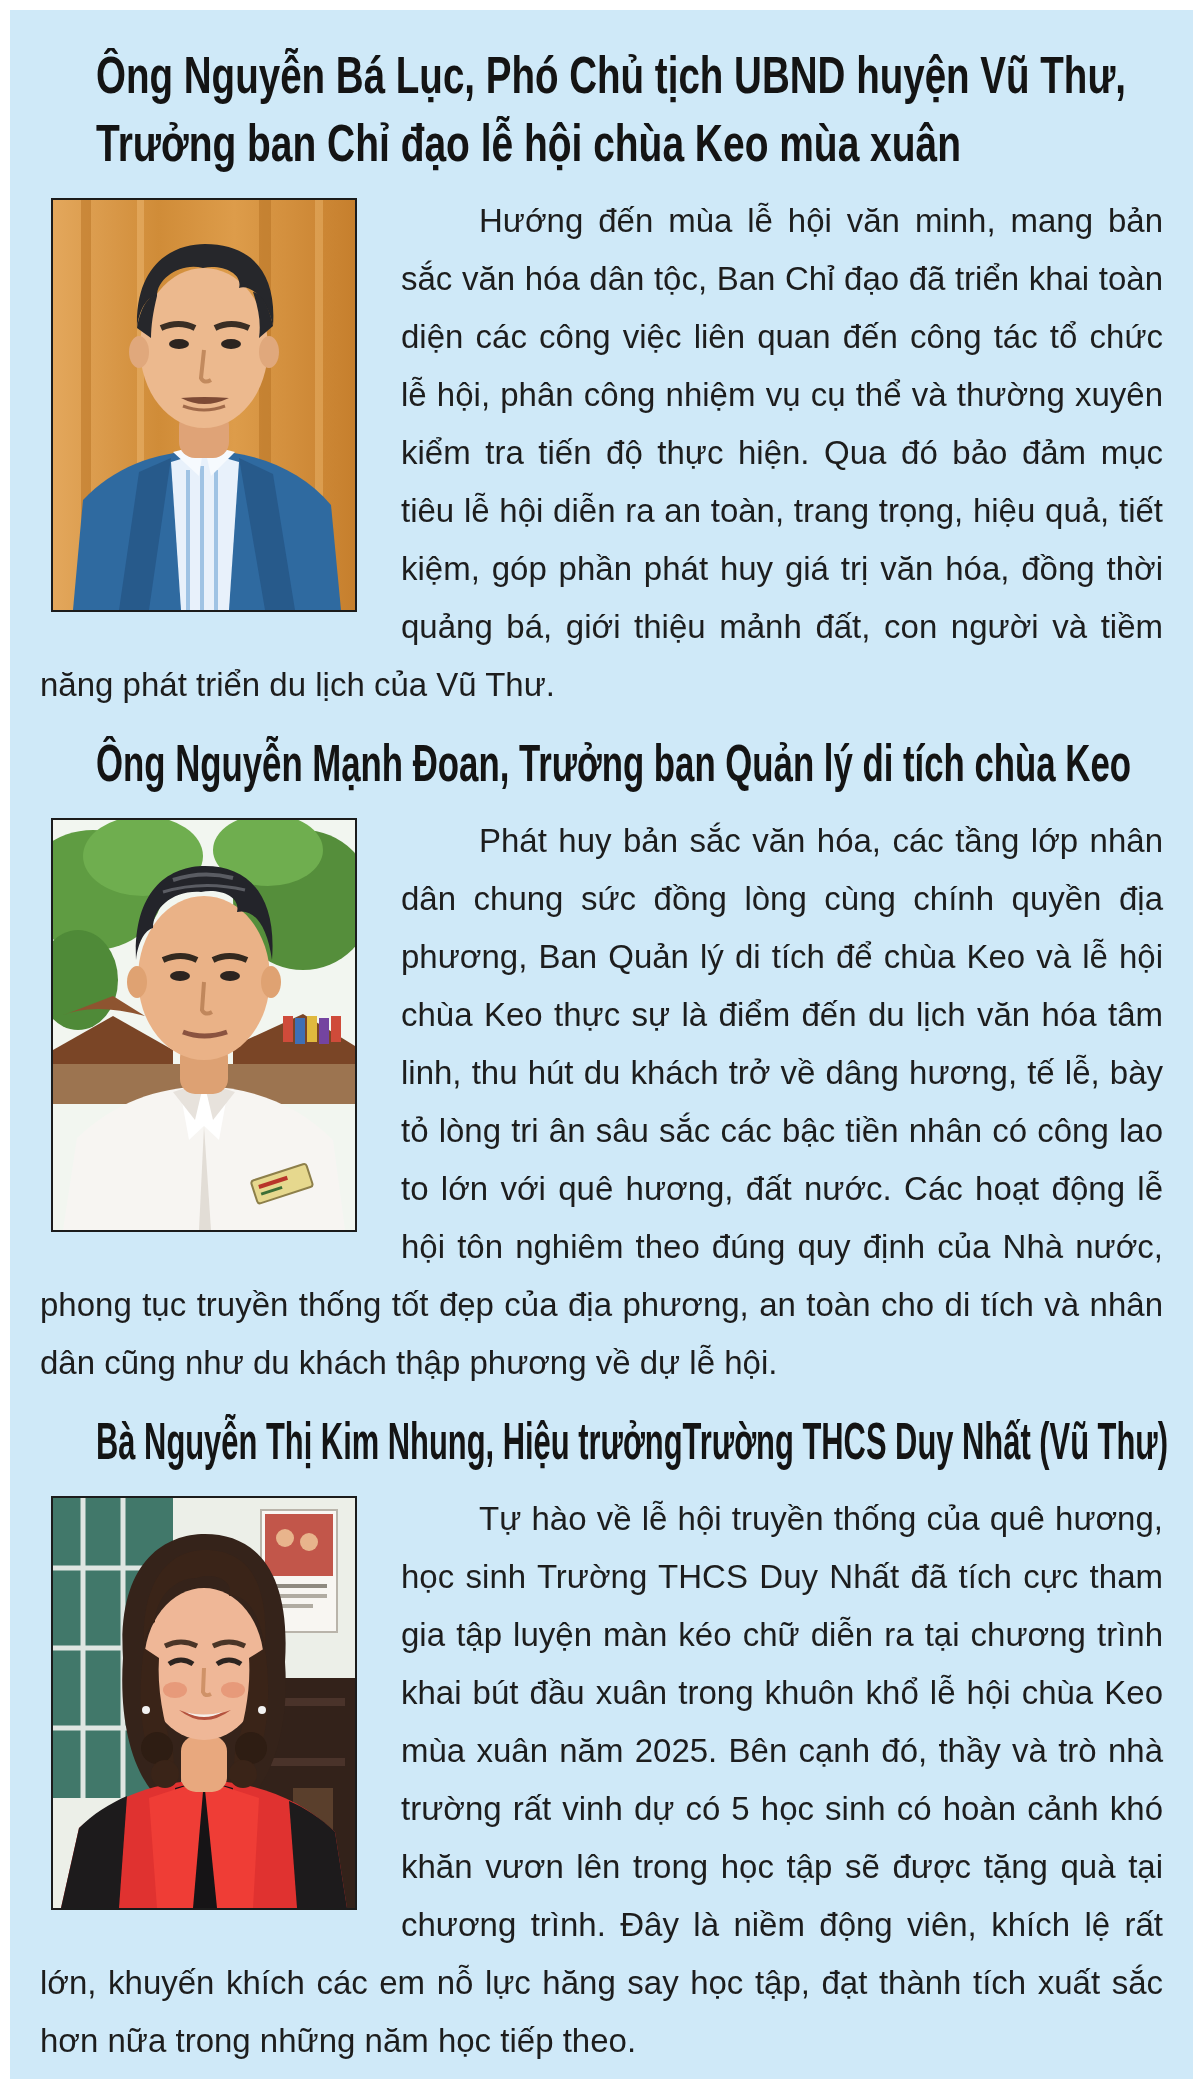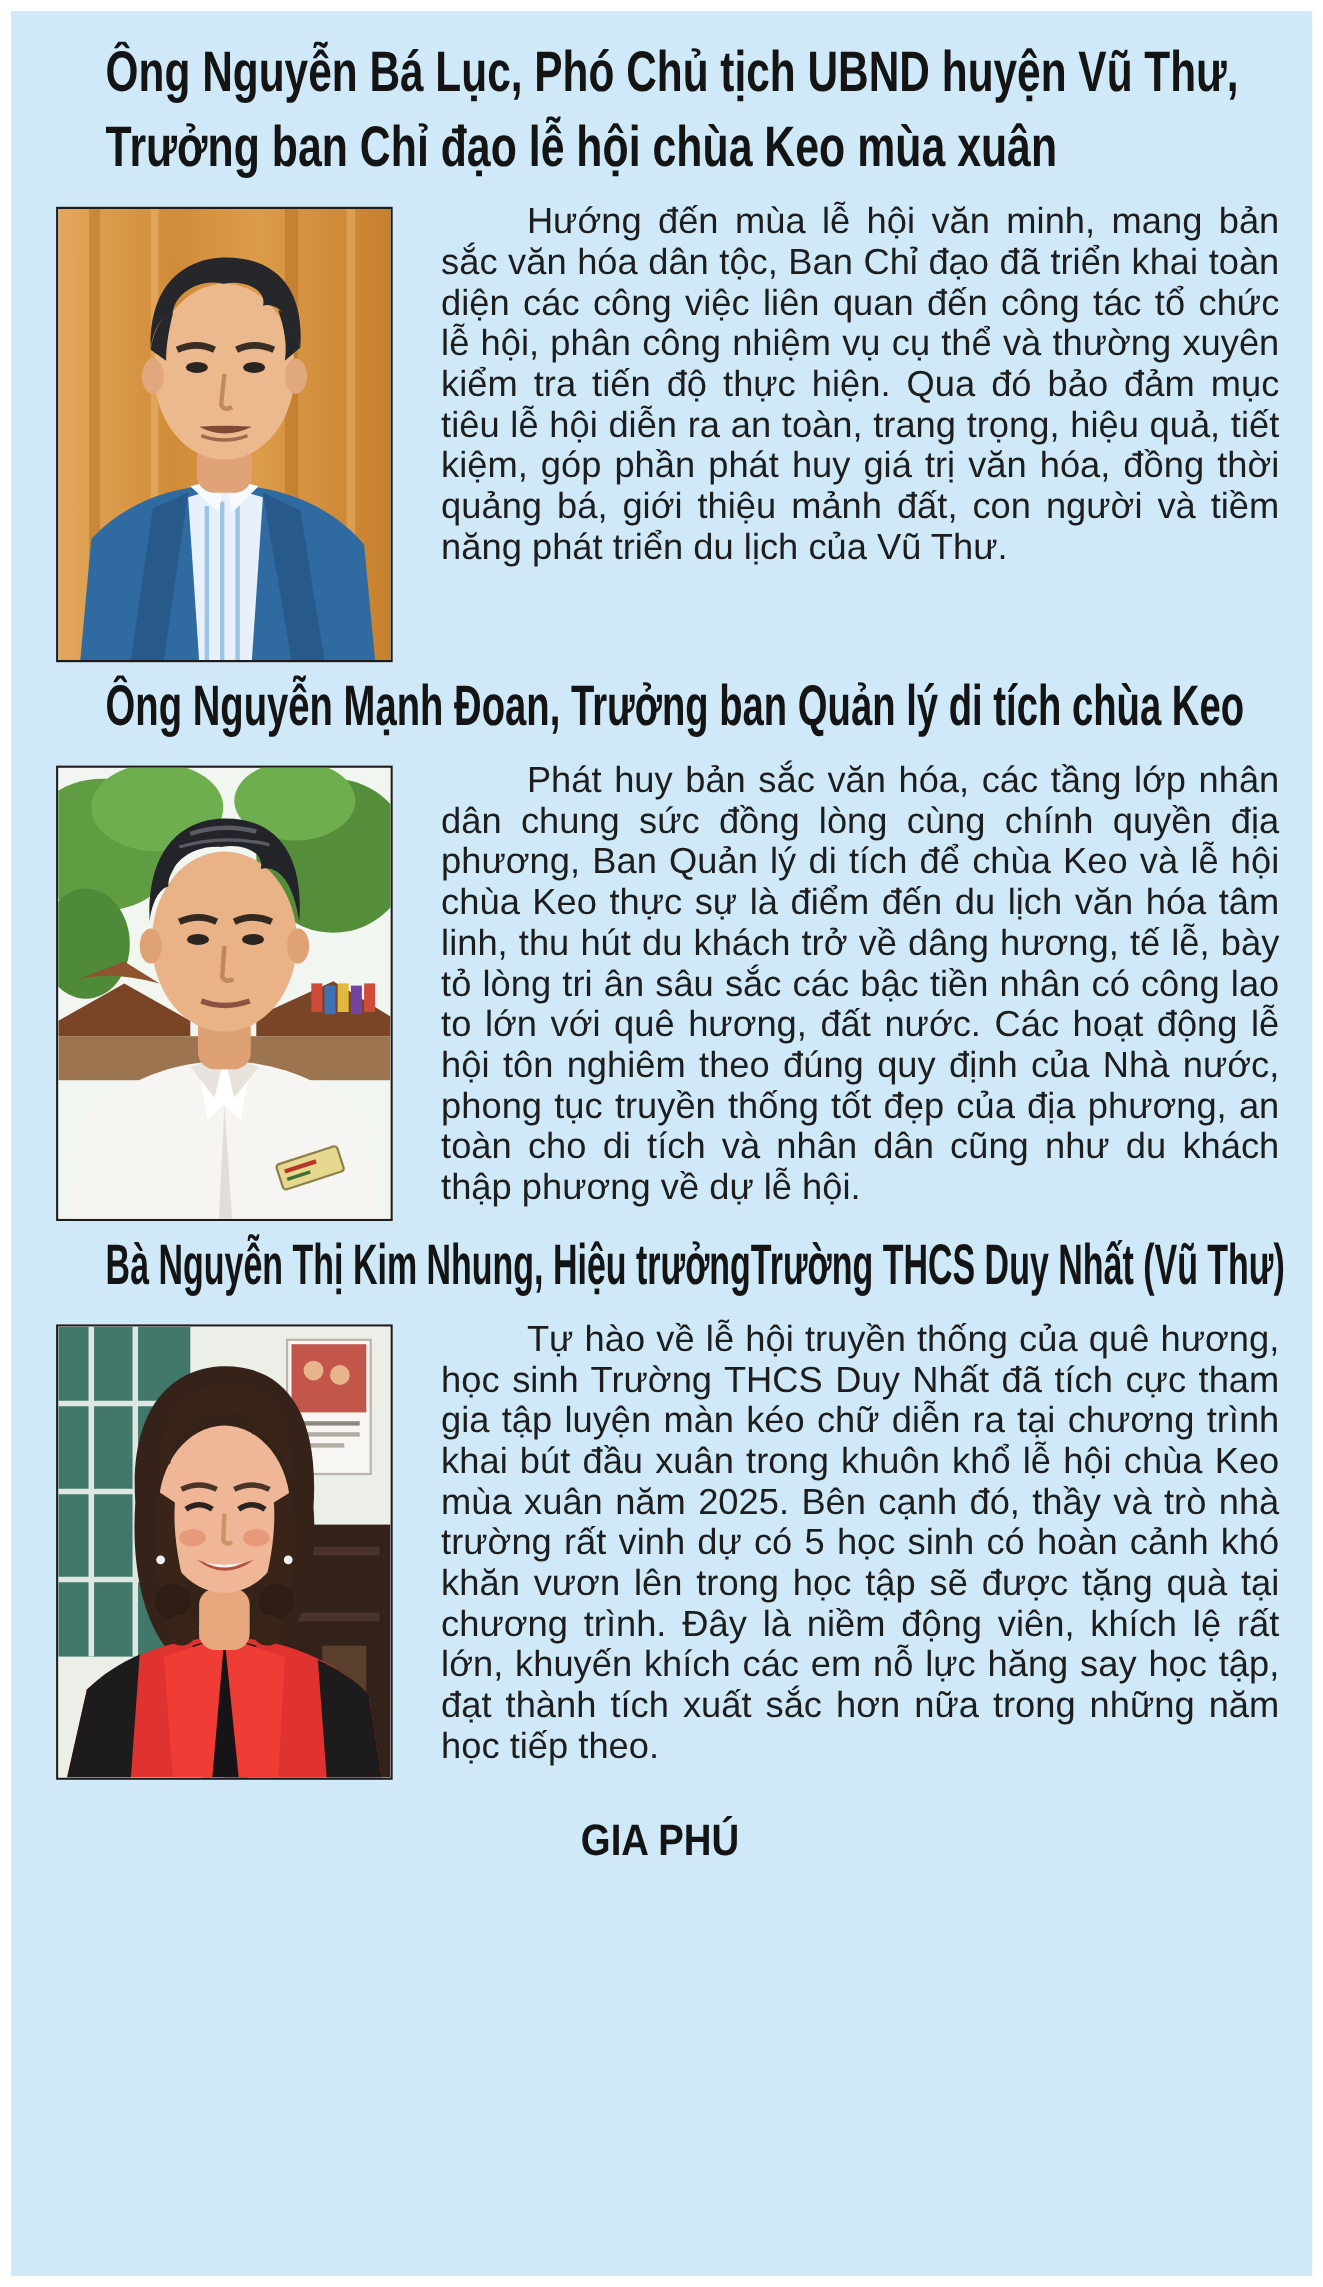--- a/index.html
+++ b/index.html
@@ -1,32 +1,32 @@
 <!DOCTYPE html>
 <html lang="vi"><head>
 <meta charset="utf-8">
 <style>
   html,body { margin:0; padding:0; background:#ffffff; }
   body { width:1203px; font-family:"Liberation Sans", sans-serif; }
   .page { box-sizing:border-box; width:1203px; min-height:2079px; padding:10px; background:#ffffff; }
   .panel { box-sizing:border-box; background:#cfe9f8; min-height:2059px; padding:16px 30px 24px 30px; overflow:hidden; }
 
   .section { margin-bottom:6px; }
-  .heading { clear:both; margin:12px 0 18px 55px; }
+  .heading { clear:both; margin:22px 0 18px 55px; }
   .heading svg { display:block; margin-bottom:10px; }
   .heading text {
     fill:#141414;
     font-family:"Liberation Sans", sans-serif;
     font-weight:bold;
   }
 
   .quote {
     margin:0 0 14px 0;
     font-size:33px;
-    line-height:37px;
+    line-height:58px;
     color:#1d1d1d;
     text-align:justify;
     text-indent:78px;
   }
 
   .photo {
     float:left;
     width:302px;
     height:410px;
     margin:6px 44px 12px 11px;

